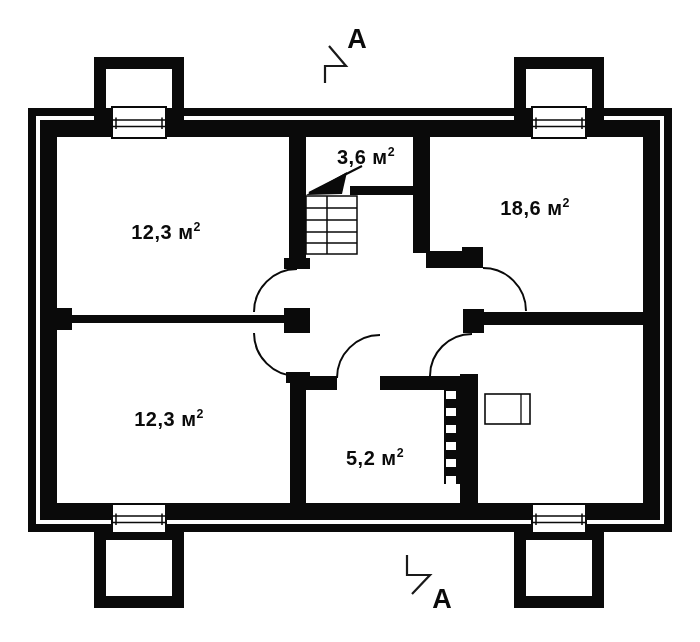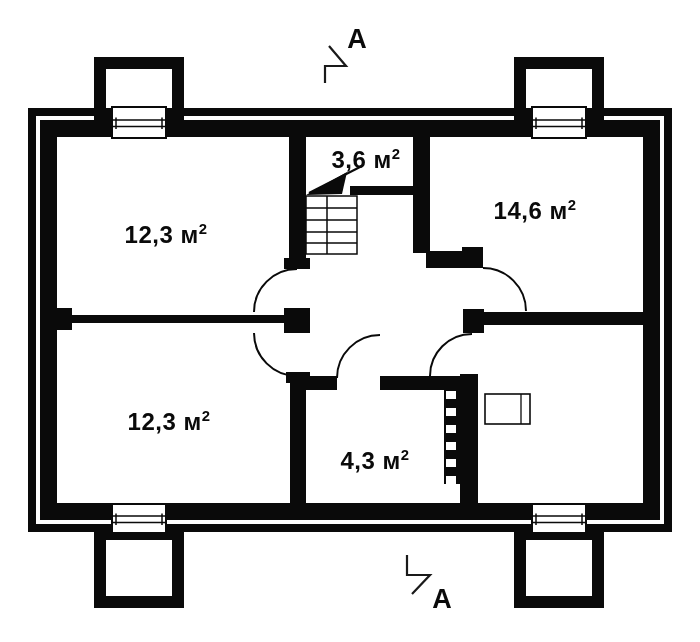--- a/index.html
+++ b/index.html
@@ -5,21 +5,21 @@
   html,body{margin:0;padding:0;background:#ffffff;}
   #plan{
     position:relative;width:700px;height:642px;background:#ffffff;overflow:hidden;
     font-family:"Liberation Sans","DejaVu Sans",sans-serif;color:#0a0a0a;
   }
   .blk{position:absolute;background:#0a0a0a;}
   .band{position:absolute;box-sizing:border-box;border-style:solid;border-color:#0a0a0a;background:transparent;}
   .win{position:absolute;box-sizing:border-box;background:#ffffff;border:2px solid #0a0a0a;}
   .rlabel{
     position:absolute;width:152px;text-align:center;
-    font-size:24px;font-weight:600;letter-spacing:0.5px;white-space:nowrap;
+    font-size:20px;font-weight:600;letter-spacing:0.5px;white-space:nowrap;
   }
   .rlabel sup{font-size:62%;vertical-align:super;line-height:0;}
   .amark{
     position:absolute;width:36px;text-align:center;
     font-size:27px;font-weight:800;letter-spacing:0;
   }
   .ladder-slot{position:absolute;left:2px;width:10px;height:8px;background:#ffffff;}
   svg{position:absolute;left:0;top:0;}
 </style>
 </head>
@@ -97,20 +97,20 @@
     </g>
 
     <g>
       <rect x="485" y="394" width="45" height="30" fill="#ffffff" stroke="#0a0a0a" stroke-width="1.6"></rect>
       <path d="M521,394 V424" stroke="#0a0a0a" stroke-width="1.3" fill="none"></path>
     </g>
   </svg>
 
   <div class="rlabel" style="left:90px;top:221px;"><span>12,3 м</span><sup>2</sup></div>
   <div class="rlabel" style="left:290px;top:146px;"><span>3,6 м</span><sup>2</sup></div>
-  <div class="rlabel" style="left:459px;top:197px;"><span>14,6 м</span><sup>2</sup></div>
+  <div class="rlabel" style="left:459px;top:197px;"><span>18,6 м</span><sup>2</sup></div>
   <div class="rlabel" style="left:93px;top:408px;"><span>12,3 м</span><sup>2</sup></div>
-  <div class="rlabel" style="left:299px;top:447px;"><span>4,3 м</span><sup>2</sup></div>
+  <div class="rlabel" style="left:299px;top:447px;"><span>5,2 м</span><sup>2</sup></div>
 
   <div class="amark" style="left:339px;top:24px;">A</div>
   <div class="amark" style="left:424px;top:584px;">A</div>
 
 </div>
 
 </body></html>

